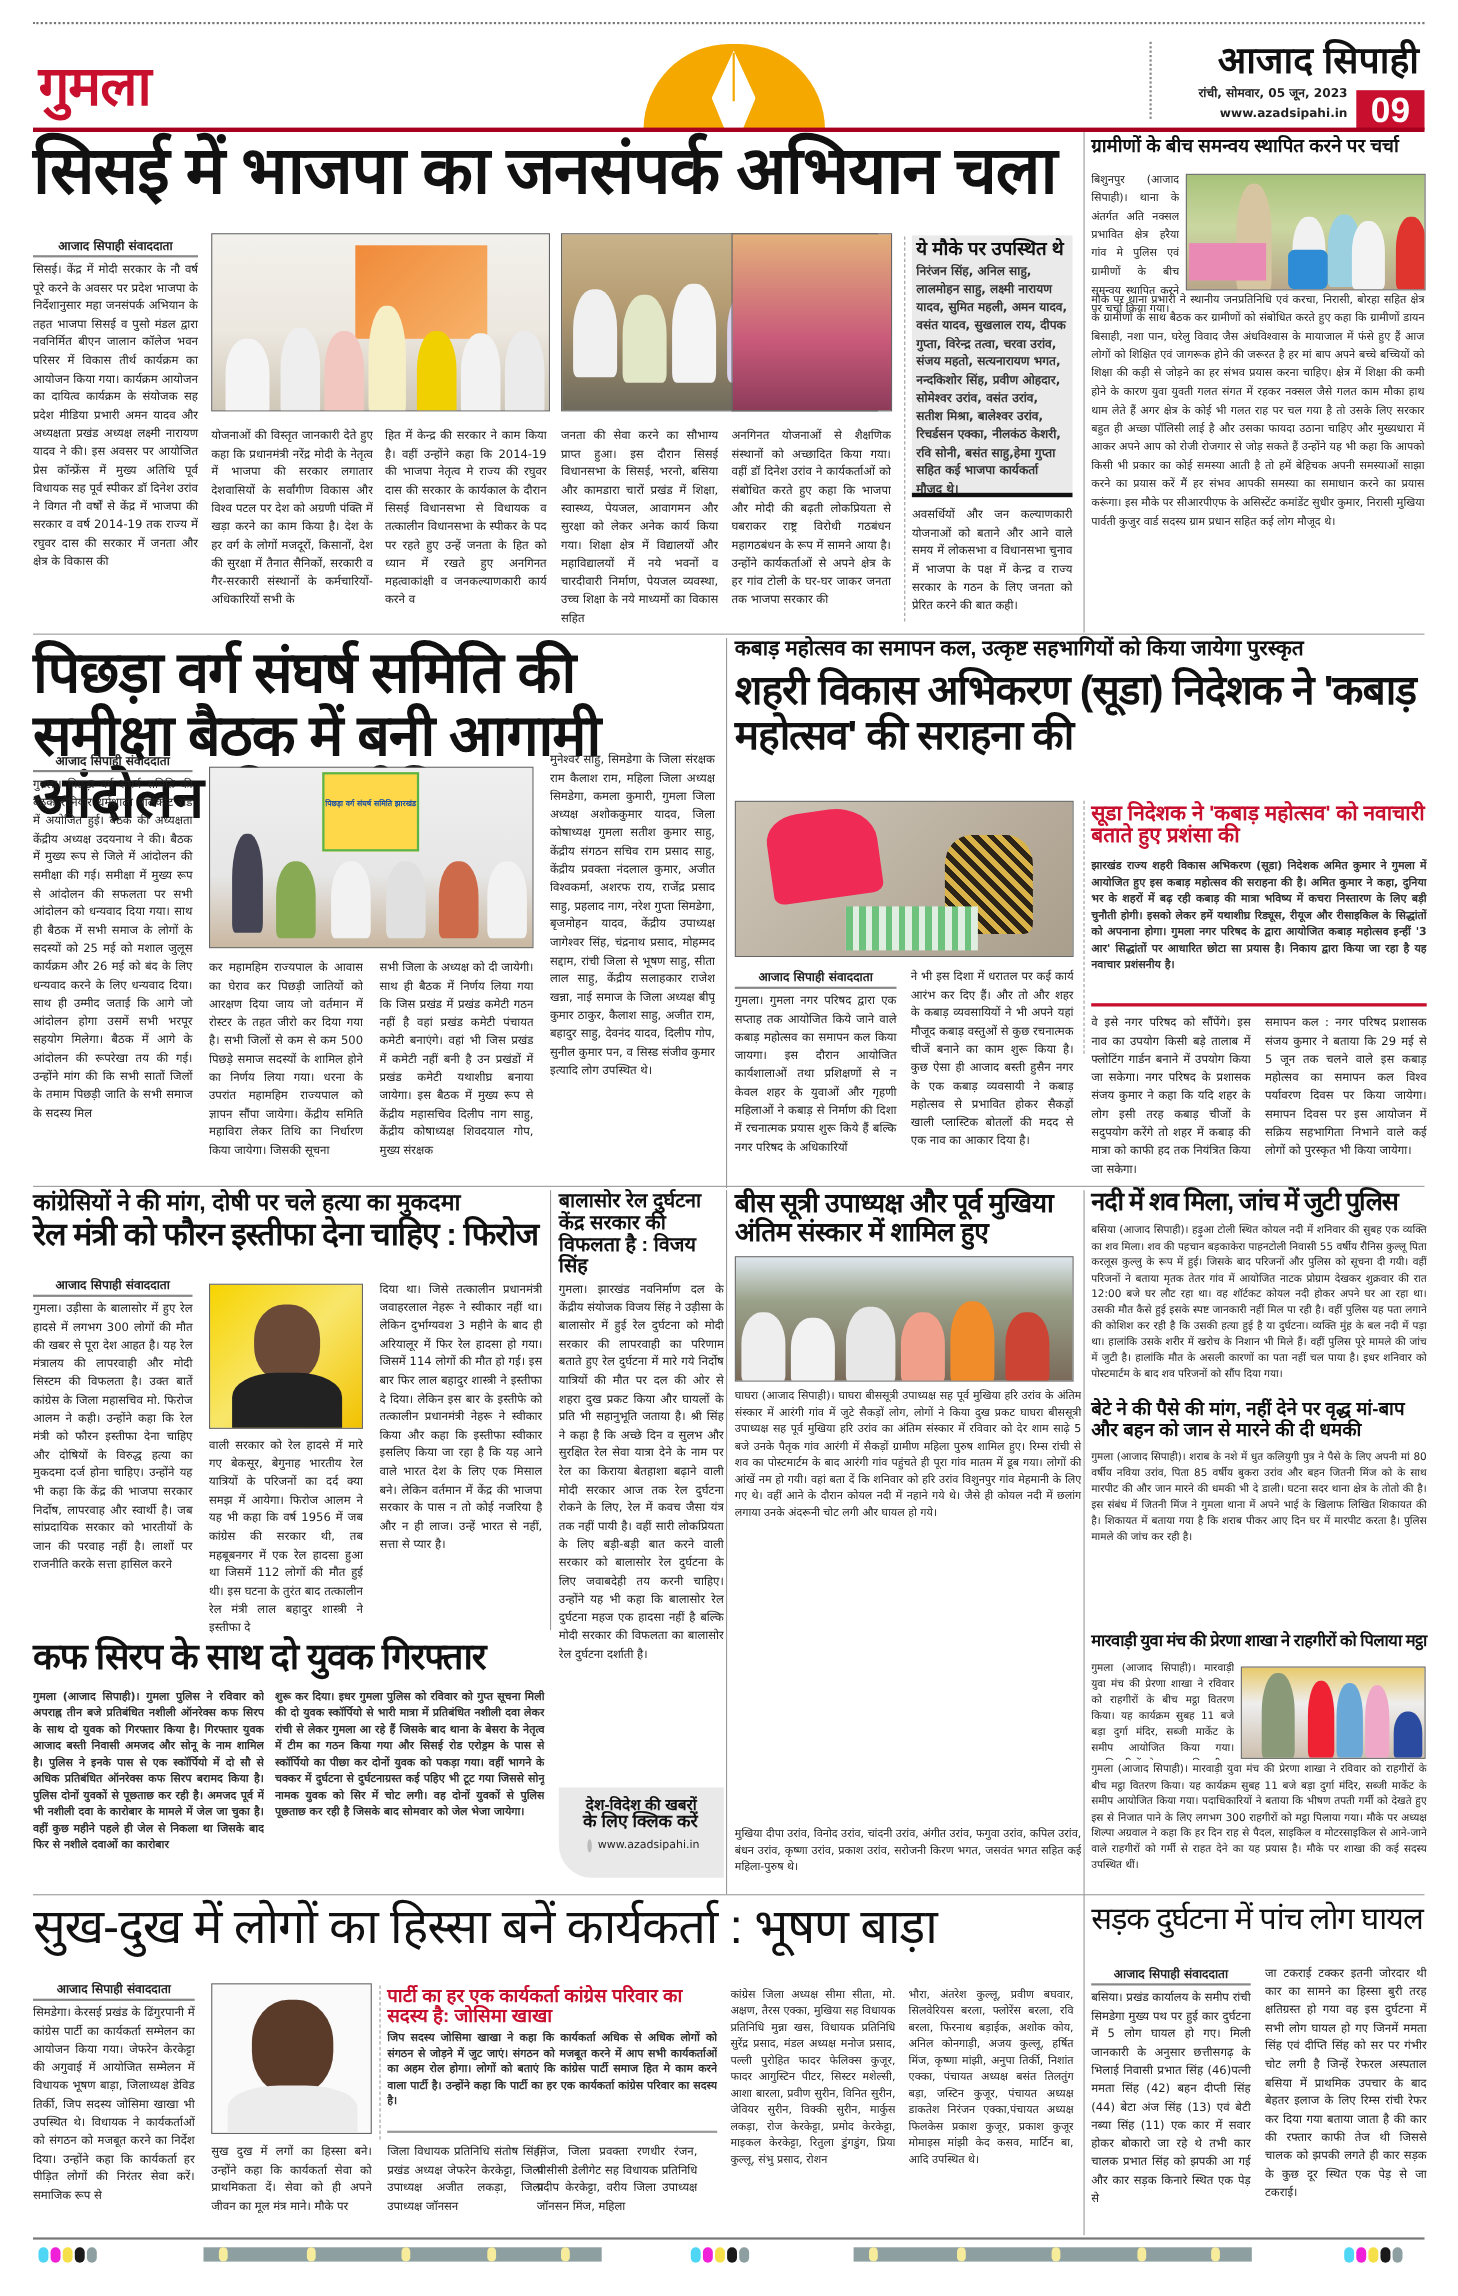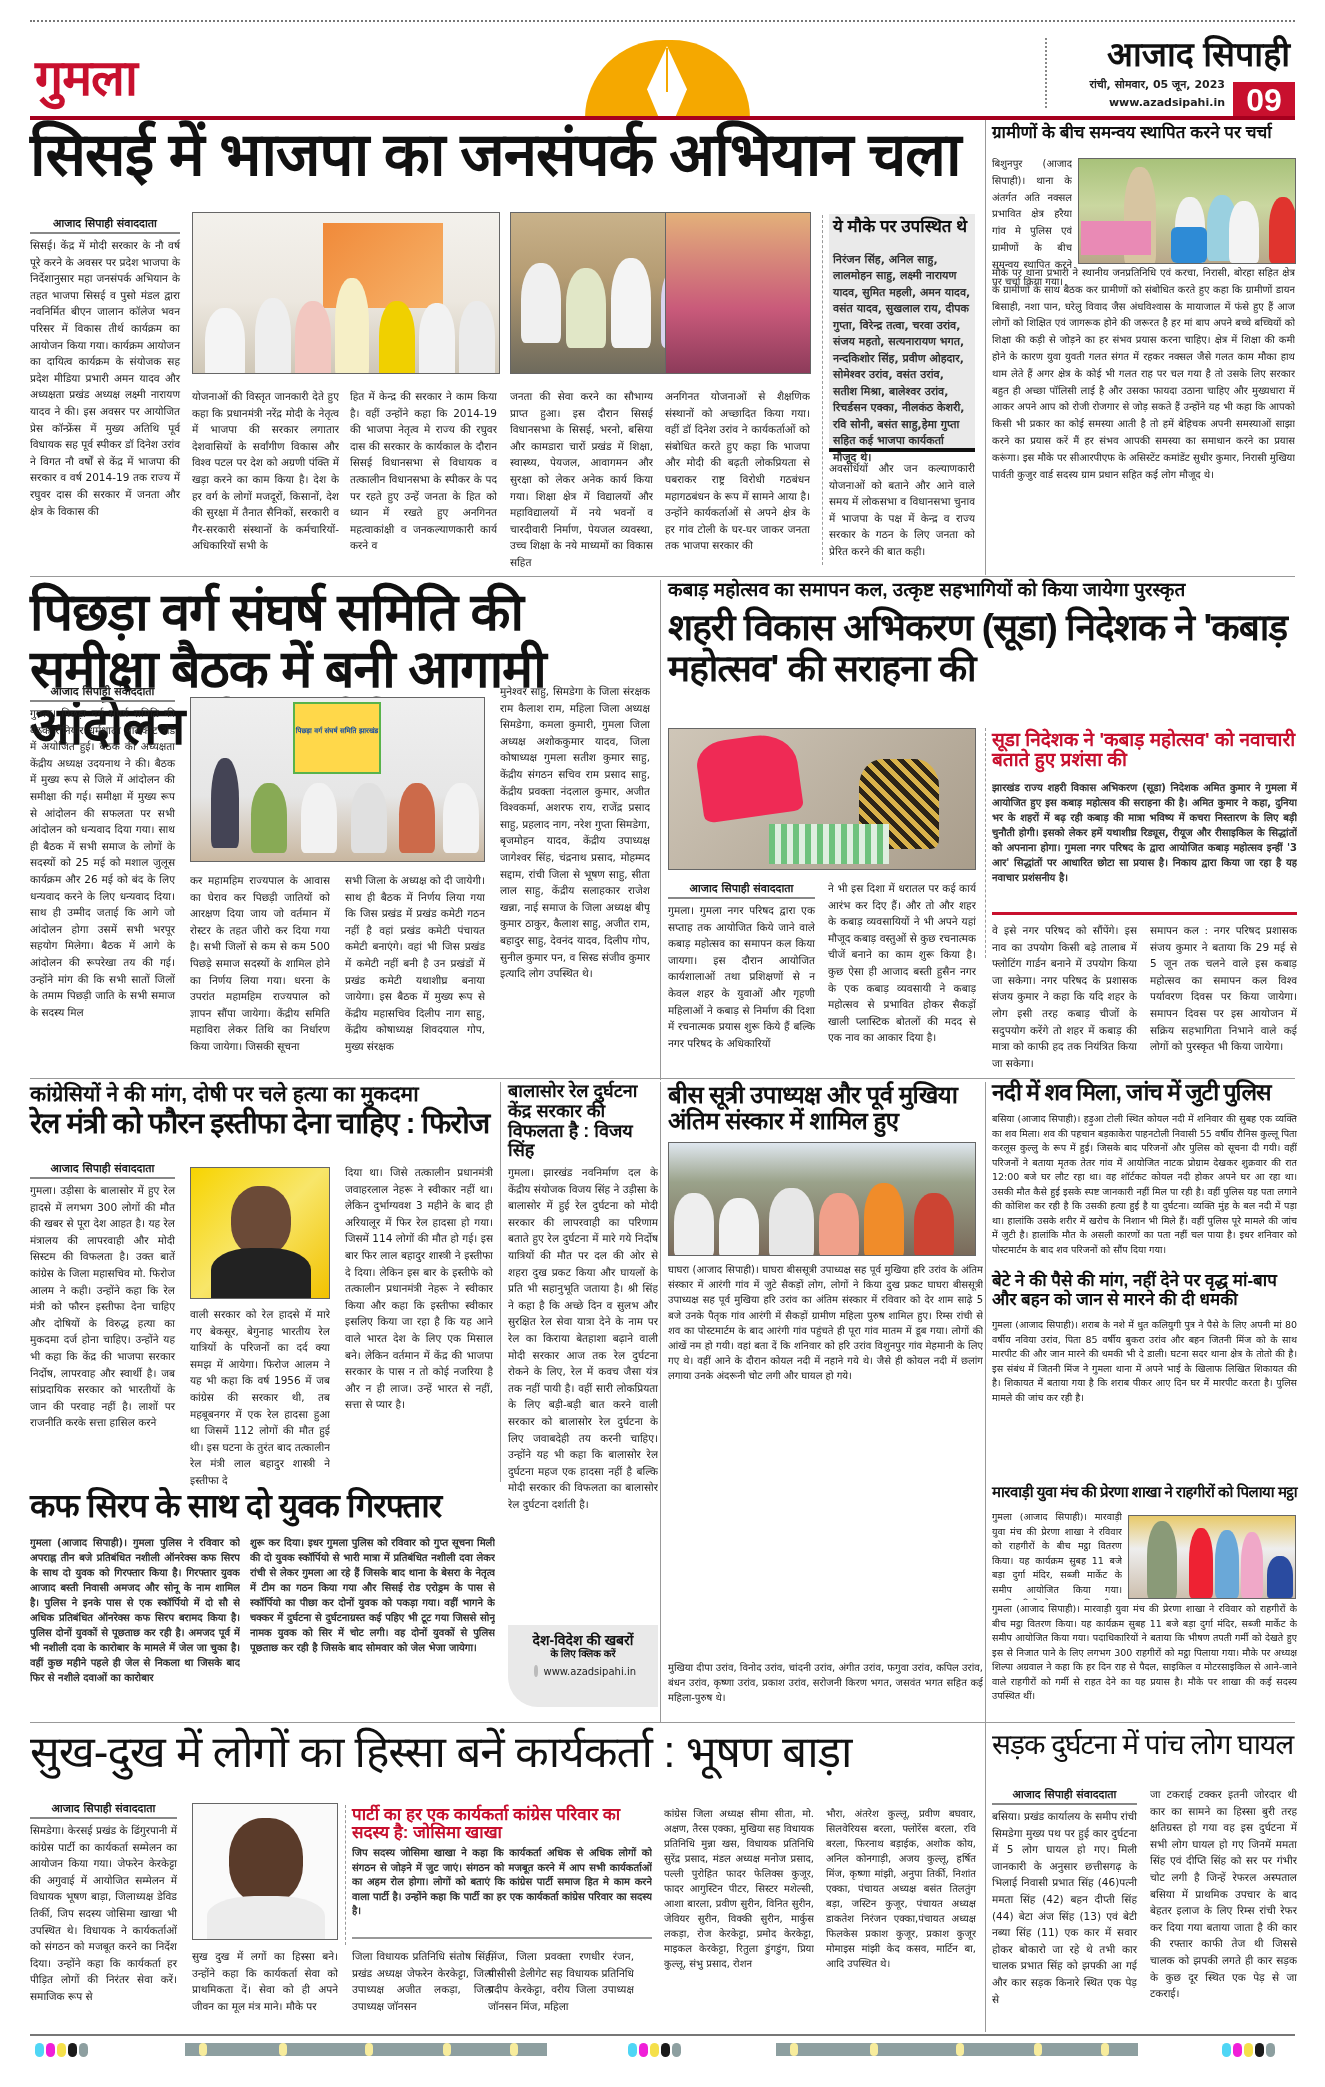--- a/index.html
+++ b/index.html
@@ -70,21 +70,21 @@
   <div class="person" style="left:195px;top:45px;width:40px;height:90px;background:#f7f2e1"></div>
   <div class="person" style="left:240px;top:55px;width:40px;height:80px;background:#efefef"></div>
 </div>
 <div class="abs body" style="left: 192px; top: 388px; width: 147px; overflow: hidden;">योजनाओं की विस्तृत जानकारी देते हुए कहा कि प्रधानमंत्री नरेंद्र मोदी के नेतृत्व में भाजपा की सरकार लगातार देशवासियों के सर्वांगीण विकास और विश्व पटल पर देश को अग्रणी पंक्ति में खड़ा करने का काम किया है। देश के हर वर्ग के लोगों मजदूरों, किसानों, देश की सुरक्षा में तैनात सैनिकों, सरकारी व गैर-सरकारी संस्थानों के कर्मचारियों-अधिकारियों सभी के</div>
 <div class="abs body" style="left: 350px; top: 388px; width: 147px; overflow: hidden;">हित में केन्द्र की सरकार ने काम किया है। वहीं उन्होंने कहा कि 2014-19 की भाजपा नेतृत्व मे राज्य की रघुवर दास की सरकार के कार्यकाल के दौरान सिसई विधानसभा से विधायक व तत्कालीन विधानसभा के स्पीकर के पद पर रहते हुए उन्हें जनता के हित को ध्यान में रखते हुए अनगिनत महत्वाकांक्षी व जनकल्याणकारी कार्य करने व</div>
 <div class="abs body" style="left: 510px; top: 388px; width: 143px; overflow: hidden;">जनता की सेवा करने का सौभाग्य प्राप्त हुआ। इस दौरान सिसई विधानसभा के सिसई, भरनो, बसिया और कामडारा चारों प्रखंड में शिक्षा, स्वास्थ्य, पेयजल, आवागमन और सुरक्षा को लेकर अनेक कार्य किया गया। शिक्षा क्षेत्र में विद्यालयों और महाविद्यालयों में नये भवनों व चारदीवारी निर्माण, पेयजल व्यवस्था, उच्च शिक्षा के नये माध्यमों का विकास सहित</div>
 <div class="abs body" style="left: 665px; top: 388px; width: 145px; overflow: hidden;">अनगिनत योजनाओं से शैक्षणिक संस्थानों को अच्छादित किया गया। वहीं डॉ दिनेश उरांव ने कार्यकर्ताओं को संबोधित करते हुए कहा कि भाजपा और मोदी की बढ़ती लोकप्रियता से घबराकर राष्ट्र विरोधी गठबंधन महागठबंधन के रूप में सामने आया है। उन्होंने कार्यकर्ताओं से अपने क्षेत्र के हर गांव टोली के घर-घर जाकर जनता तक भाजपा सरकार की</div>
 <div class="photo" style="left:665px;top:212px;width:146px;height:162px;background:linear-gradient(180deg,#e3b07a,#c95a7a 60%,#8d3b5a)"></div>
 <div class="dash-rule" style="left:822px;top:215px;height:350px"></div>
 <div class="abs box-grey" style="left:829px;top:214px;width:146px;height:235px;padding:4px">
-  <div class="sub" style="font-size:17px;margin-bottom:15px">ये मौके पर उपस्थित थे</div>
+  <div class="sub" style="font-size:17px;margin-bottom:2px">ये मौके पर उपस्थित थे</div>
   <div style="font-size:11px;line-height:16.5px;font-weight:bold;color:#333">निरंजन सिंह, अनिल साहु, लालमोहन साहु, लक्ष्मी नारायण यादव, सुमित महली, अमन यादव, वसंत यादव, सुखलाल राय, दीपक गुप्ता, विरेन्द्र तत्वा, चरवा उरांव, संजय महतो, सत्यनारायण भगत, नन्दकिशोर सिंह, प्रवीण ओहदार, सोमेश्वर उरांव, वसंत उरांव, सतीश मिश्रा, बालेश्वर उरांव, रिचर्डसन एक्का, नीलकंठ केशरी, रवि सोनी, बसंत साहु,हेमा गुप्ता सहित कई भाजपा कार्यकर्ता मौजूद थे।</div>
 </div>
 <div class="hrule" style="left:829px;top:448px;width:146px;height:4px;background:#111"></div>
 <div class="abs body" style="left: 829px; top: 460px; width: 146px; overflow: hidden;">अवसर्धियों और जन कल्याणकारी योजनाओं को बताने और आने वाले समय में लोकसभा व विधानसभा चुनाव में भाजपा के पक्ष में केन्द्र व राज्य सरकार के गठन के लिए जनता को प्रेरित करने की बात कही।</div>
 <div class="col-rule" style="left:985px;top:120px;height:455px"></div>
 
 <div class="abs sub" style="left:992px;top:124px;width:305px;font-size:17px;white-space:nowrap">ग्रामीणों के बीच समन्वय स्थापित करने पर चर्चा</div>
 <div class="abs body" style="left: 992px; top: 156px; width: 80px; font-size: 10px; line-height: 16.8px; overflow: hidden;">बिशुनपुर (आजाद सिपाही)। थाना के अंतर्गत अति नक्सल प्रभावित क्षेत्र हरैया गांव मे पुलिस एवं ग्रामीणों के बीच समन्वय स्थापित करने पर चर्चा किया गया।</div>
 <div class="photo" style="left:1078px;top:158px;width:218px;height:106px;background:linear-gradient(180deg,#a8c27a 0%,#cad7a0 45%,#b9a78a 100%)">
   <div class="person" style="left:45px;top:8px;width:32px;height:98px;background:#d7c5a1"></div>
@@ -188,21 +188,21 @@
   <div class="person" style="left:138px;top:40px;width:26px;height:42px;background:#2a4ba0"></div>
 </div>
 <div class="abs body" style="left:992px;top:1602px;width:305px;font-size:9.5px;line-height:14.5px;height:105px;overflow:hidden">गुमला (आजाद सिपाही)। मारवाड़ी युवा मंच की प्रेरणा शाखा ने रविवार को राहगीरों के बीच मट्ठा वितरण किया। यह कार्यक्रम सुबह 11 बजे बड़ा दुर्गा मंदिर, सब्जी मार्केट के समीप आयोजित किया गया। पदाधिकारियों ने बताया कि भीषण तपती गर्मी को देखते हुए इस से निजात पाने के लिए लगभग 300 राहगीरों को मट्ठा पिलाया गया। मौके पर अध्यक्ष शिल्पा अग्रवाल ने कहा कि हर दिन राह से पैदल, साइकिल व मोटरसाइकिल से आने-जाने वाले राहगीरों को गर्मी से राहत देने का यह प्रयास है। मौके पर शाखा की कई सदस्य उपस्थित थीं।</div>
 
 <div class="abs h1" style="left:30px;top:1488px;width:470px;font-size:33px;white-space:nowrap">कफ सिरप के साथ दो युवक गिरफ्तार</div>
 <div class="abs body" style="left: 30px; top: 1535px; width: 210px; font-size: 10px; line-height: 15px; font-weight: bold; color: rgb(51, 51, 51); overflow: hidden;">गुमला (आजाद सिपाही)। गुमला पुलिस ने रविवार को अपराह्न तीन बजे प्रतिबंधित नशीली ऑनरेक्स कफ सिरप के साथ दो युवक को गिरफ्तार किया है। गिरफ्तार युवक आजाद बस्ती निवासी अमजद और सोनू के नाम शामिल है। पुलिस ने इनके पास से एक स्कॉर्पियो में दो सौ से अधिक प्रतिबंधित ऑनरेक्स कफ सिरप बरामद किया है। पुलिस दोनों युवकों से पूछताछ कर रही है। अमजद पूर्व में भी नशीली दवा के कारोबार के मामले में जेल जा चुका है। वहीं कुछ महीने पहले ही जेल से निकला था जिसके बाद फिर से नशीले दवाओं का कारोबार</div>
 <div class="abs body" style="left: 250px; top: 1535px; width: 245px; font-size: 10px; line-height: 15px; font-weight: bold; color: rgb(51, 51, 51); overflow: hidden;">शुरू कर दिया। इधर गुमला पुलिस को रविवार को गुप्त सूचना मिली की दो युवक स्कॉर्पियो से भारी मात्रा में प्रतिबंधित नशीली दवा लेकर रांची से लेकर गुमला आ रहे हैं जिसके बाद थाना के बेसरा के नेतृत्व में टीम का गठन किया गया और सिसई रोड एरोड्रम के पास से स्कॉर्पियो का पीछा कर दोनों युवक को पकड़ा गया। वहीं भागने के चक्कर में दुर्घटना से दुर्घटनाग्रस्त कई पहिए भी टूट गया जिससे सोनू नामक युवक को सिर में चोट लगी। वह दोनों युवकों से पुलिस पूछताछ कर रही है जिसके बाद सोमवार को जेल भेजा जायेगा।</div>
 
 <div class="abs" style="left:508px;top:1625px;width:150px;height:82px;background:#e9e9e9;border-radius:0 0 0 30px;padding:8px 22px">
   <div class="sub" style="font-size:14px;text-align:center">देश-विदेश की खबरों</div>
-  <div class="sub" style="font-size:10px;text-align:center">के लिए क्लिक करें</div>
+  <div class="sub" style="font-size:16px;text-align:left">के लिए क्लिक करें</div>
   <div style="display:flex;align-items:center;gap:5px;margin-top:6px;padding-left:4px">
     <span style="display:inline-block;width:12px;height:12px;border-radius:50%;background:#777;border:2px solid #bbb"></span>
     <span style="font-size:10px;color:#222">www.azadsipahi.in</span>
   </div>
 </div>
 
 <div class="hrule" style="left:30px;top:1722px;width:1265px;height:1px;background:#999"></div>
 
 <div class="abs h1" style="left:30px;top:1728px;width:950px;font-size:44px;white-space:nowrap;font-weight:normal">सुख-दुख में लोगों का हिस्सा बनें कार्यकर्ता : भूषण बाड़ा</div>
 <div class="abs" style="left:30px;top:1800px;width:147px">

